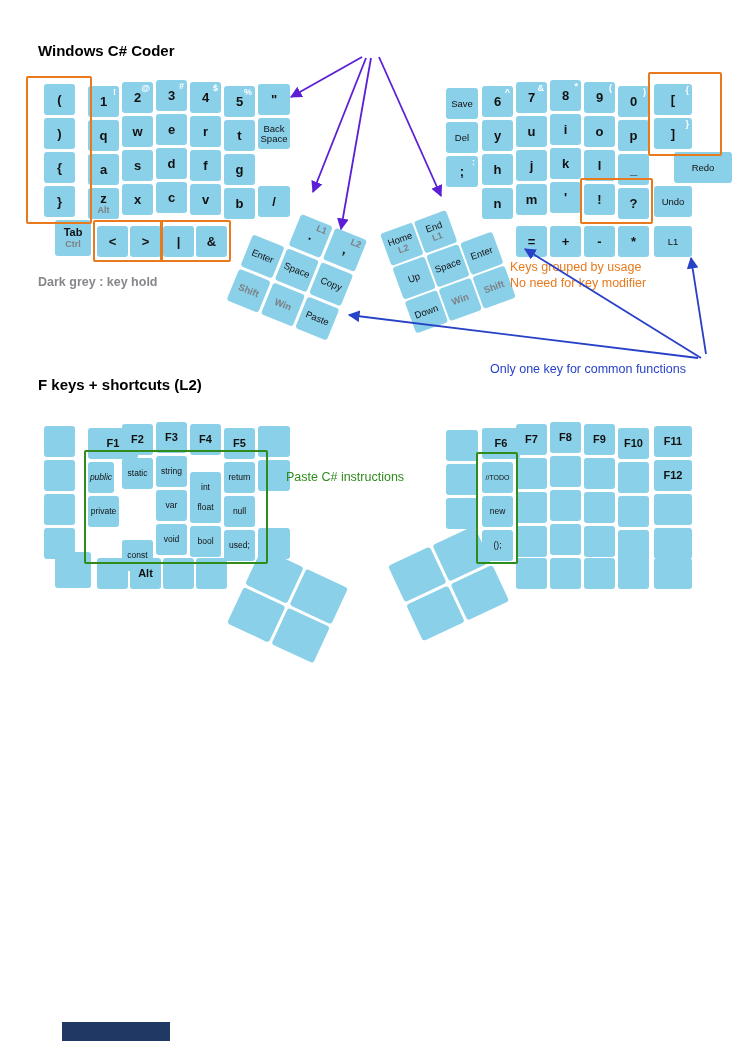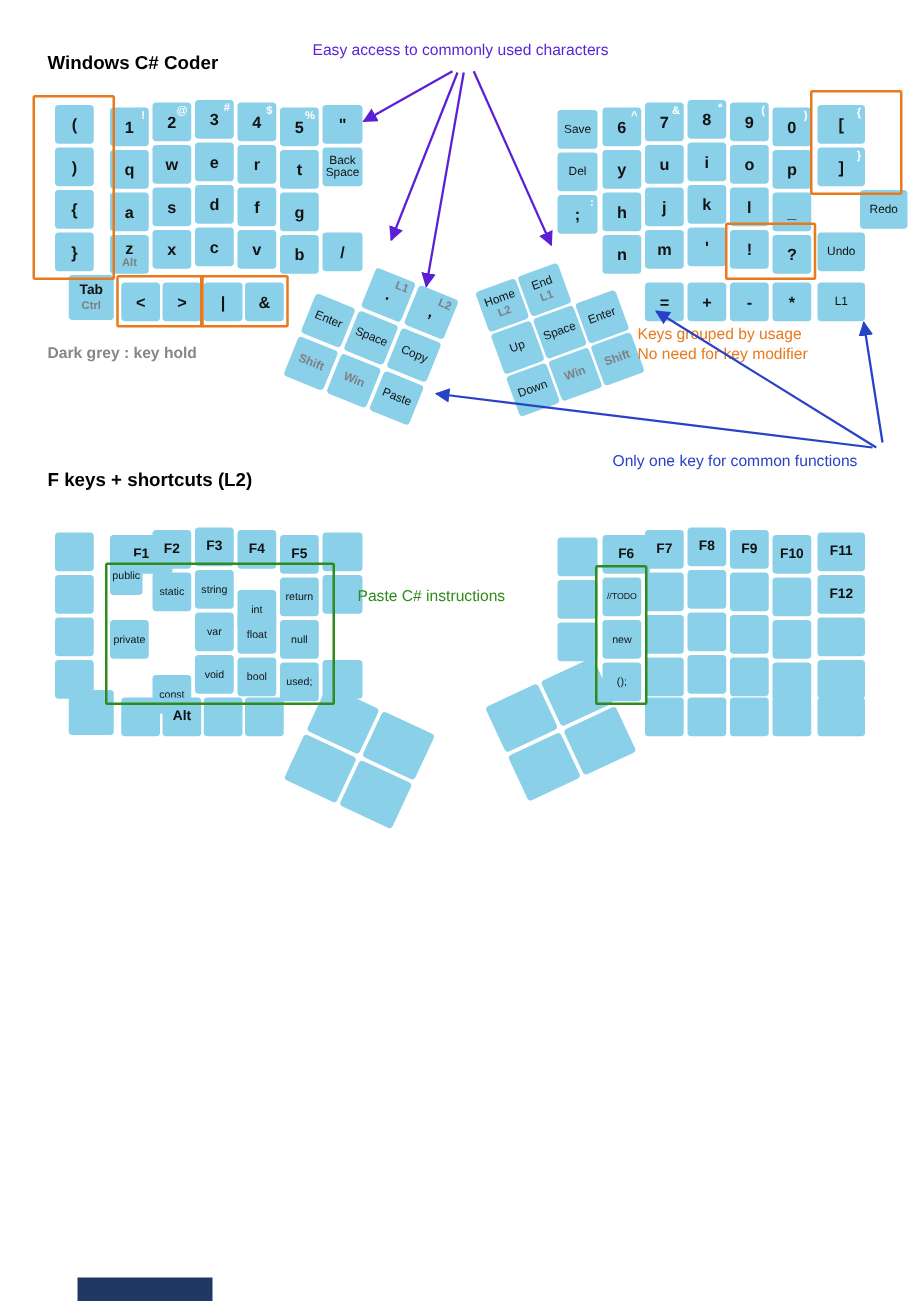--- a/index.html
+++ b/index.html
@@ -62,21 +62,20 @@
       <line x1="366" y1="58" x2="313" y2="192" stroke="#5B1FD6" stroke-width="1.8" marker-end="url(#ah-purple)"></line>
       <line x1="371" y1="58" x2="341" y2="229" stroke="#5B1FD6" stroke-width="1.8" marker-end="url(#ah-purple)"></line>
       <line x1="379" y1="57" x2="441" y2="196" stroke="#5B1FD6" stroke-width="1.8" marker-end="url(#ah-purple)"></line>
       <line x1="698" y1="358" x2="349" y2="315" stroke="#2742C6" stroke-width="1.8" marker-end="url(#ah-blue)"></line>
       <line x1="701" y1="358" x2="525" y2="249" stroke="#2742C6" stroke-width="1.8" marker-end="url(#ah-blue)"></line>
       <line x1="706" y1="354" x2="691" y2="258" stroke="#2742C6" stroke-width="1.8" marker-end="url(#ah-blue)"></line>
     </svg>
 
   <div class="t1">Windows C# Coder</div>
 
-  <div class="ann purple" style="left:250px;top:33px">Easy access to commonly used characters</div>
 
   <div class="legend">Dark grey : key hold</div>
 
   <div class="ann orange" style="left:510px;top:260px">Keys grouped by usage</div>
   <div class="ann orange" style="left:510px;top:276px">No need for key modifier</div>
 
   <div class="ann blue" style="left:490px;top:362px">Only one key for common functions</div>
 
   <div class="t2">F keys + shortcuts (L2)</div>
 
@@ -264,21 +263,21 @@
         <span class="klabel">?</span>
       </div>
       <div class="key" style="left: 654px; top: 84px; width: 38px; height: 31px;">
         <span class="klabel">[</span>
         <span class="ksup">{</span>
       </div>
       <div class="key" style="left: 654px; top: 118px; width: 38px; height: 31px;">
         <span class="klabel">]</span>
         <span class="ksup">}</span>
       </div>
-      <div class="key s" style="left: 688px; top: 152px; width: 38px; height: 31px;">
+      <div class="key s" style="left: 674px; top: 152px; width: 58px; height: 31px;">
         <span class="klabel">Redo</span>
       </div>
       <div class="key s" style="left: 654px; top: 186px; width: 38px; height: 31px;">
         <span class="klabel">Undo</span>
       </div>
       <div class="key" style="left: 516px; top: 226px; width: 31px; height: 31px;">
         <span class="klabel">=</span>
       </div>
       <div class="key" style="left: 550px; top: 226px; width: 31px; height: 31px;">
         <span class="klabel">+</span>
@@ -351,21 +350,21 @@
     </div>
 
   <div id="kb-f-left" class="half">
       <div class="key" style="left: 44px; top: 426px; width: 31px; height: 31px;"></div>
       <div class="key" style="left: 44px; top: 460px; width: 31px; height: 31px;"></div>
       <div class="key" style="left: 44px; top: 494px; width: 31px; height: 31px;"></div>
       <div class="key" style="left: 44px; top: 528px; width: 31px; height: 31px;"></div>
       <div class="key f" style="left: 88px; top: 428px; width: 50px; height: 31px;">
         <span class="klabel">F1</span>
       </div>
-      <div class="key kw" style="left: 88px; top: 445px; width: 26px; height: 31px;">
+      <div class="key kw" style="left: 88px; top: 462px; width: 26px; height: 31px; font-style: italic;">
         <span class="klabel">public</span>
       </div>
       <div class="key kw" style="left: 88px; top: 496px; width: 31px; height: 31px;">
         <span class="klabel">private</span>
       </div>
       <div class="key f" style="left: 122px; top: 424px; width: 31px; height: 31px;">
         <span class="klabel">F2</span>
       </div>
       <div class="key kw" style="left: 122px; top: 458px; width: 31px; height: 31px;">
         <span class="klabel">static</span>

